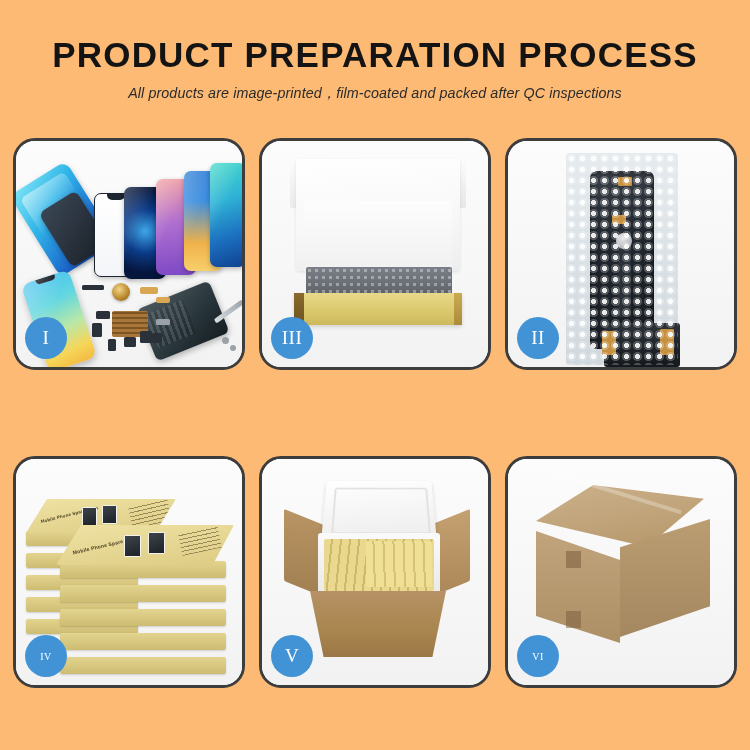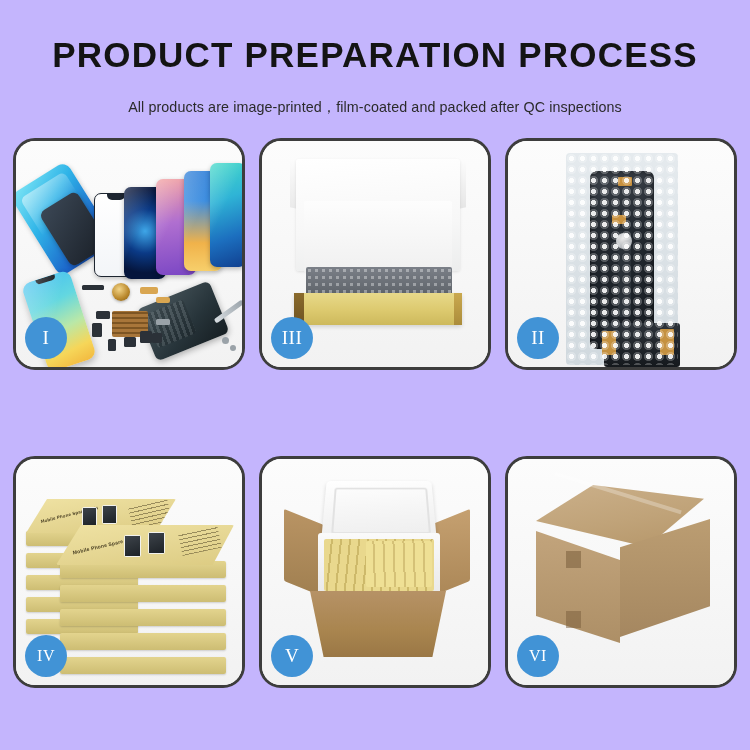--- a/index.html
+++ b/index.html
@@ -9,21 +9,21 @@
     height: 750px;
     background: #ffffff;
     font-family: "Liberation Sans", sans-serif;
     overflow: hidden;
   }
 
   #page {
     position: relative;
     width: 750px;
     height: 750px;
-    background: #c4b5fd;
+    background: #fdba74;
   }
 
   
   .header {
     position: absolute;
     top: 34px;
     left: 0;
     width: 750px;
     text-align: center;
   }
@@ -32,27 +32,28 @@
     font-size: 35px;
     font-weight: 700;
     letter-spacing: 1.2px;
     color: #141414;
     line-height: 1.18;
     white-space: nowrap;
     font-family: "Liberation Sans", sans-serif;
   }
 
   .subtitle {
-    margin-top: 23px;
+    margin-top: 9px;
     font-size: 14.3px;
     font-weight: 400;
     color: #2b2b2b;
     letter-spacing: 0.1px;
     white-space: nowrap;
     font-family: "Liberation Sans", sans-serif;
+    font-style: italic;
   }
 
   
   .grid {
     position: absolute;
     top: 138px;
     left: 13px;
     width: 724px;
     height: 556px;
     display: grid;
@@ -89,21 +90,21 @@
     background: #4193d6;
     color: #ffffff;
     display: flex;
     align-items: center;
     justify-content: center;
     font-family: "Liberation Serif", serif;
     font-size: 19px;
     letter-spacing: 0.5px;
     z-index: 40;
   }
-  .badge.wide { font-size: 16px; }
+  .badge.wide { font-size: 10px; }
 
   
   .p1-film {
     position: absolute;
     left: 14px; top: 30px;
     width: 66px; height: 96px;
     background: linear-gradient(150deg,#7ee6f5 0%, #2fb4e8 35%, #1b63c9 75%, #123f9c 100%);
     border-radius: 9px;
     transform: rotate(-32deg);
     box-shadow: 0 2px 5px rgba(0,0,0,.22);

